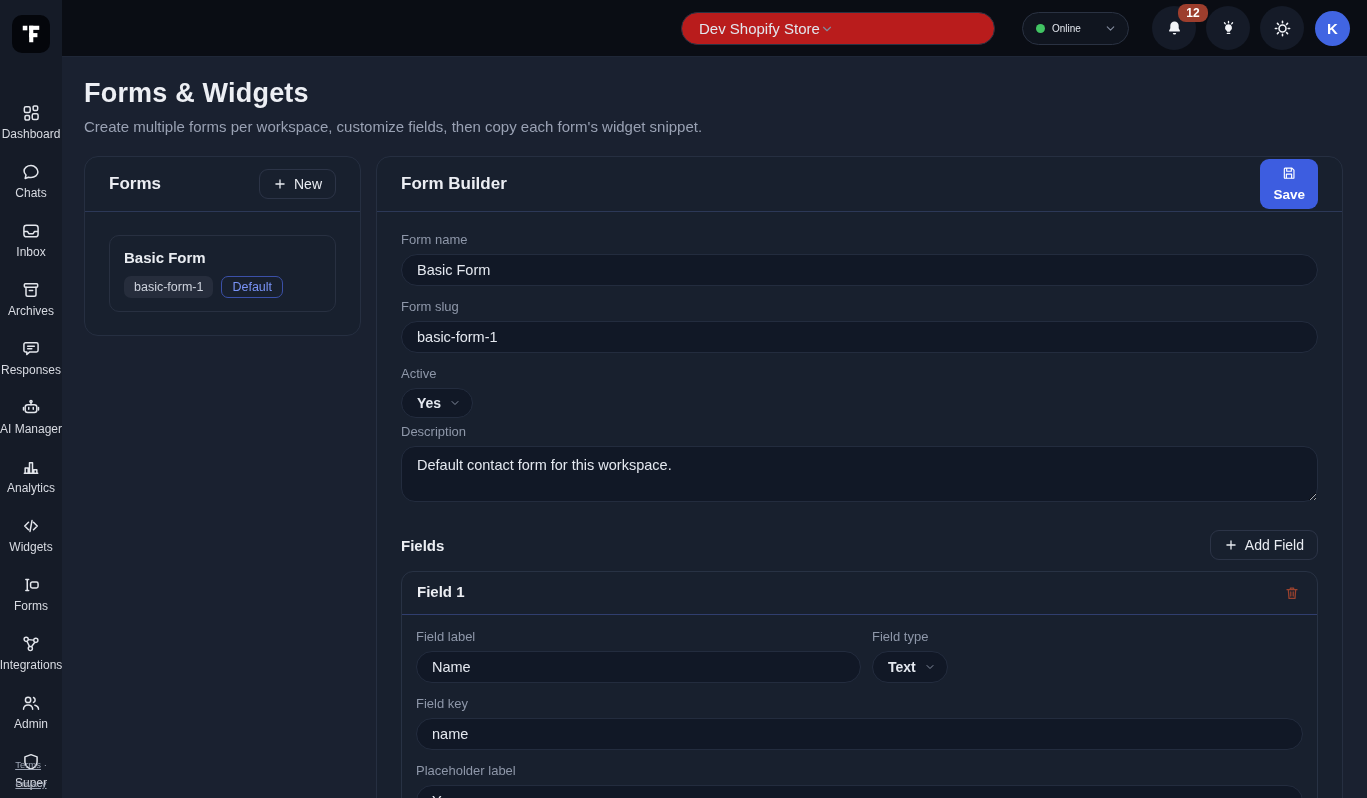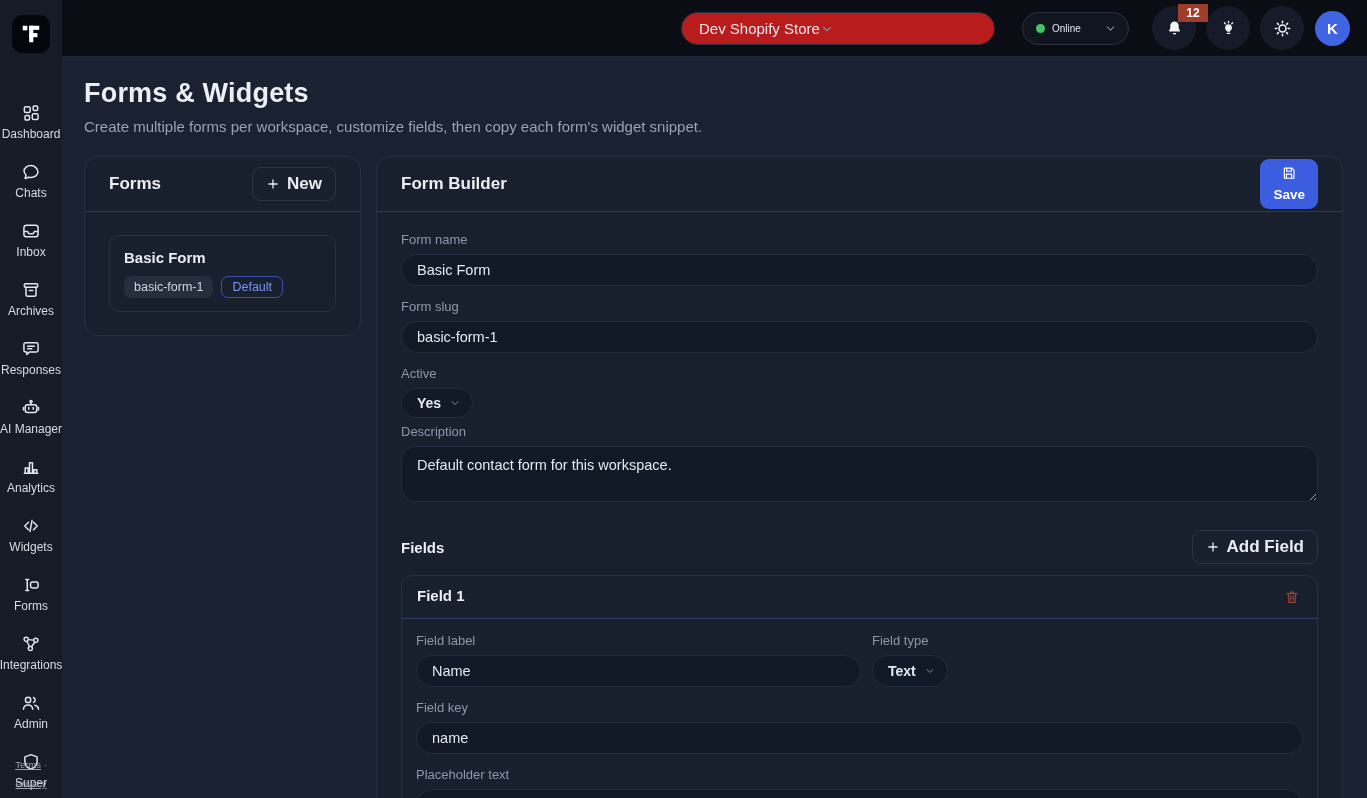--- a/index.html
+++ b/index.html
@@ -36,21 +36,21 @@
     position:absolute; top:6px; width:44px; height:44px; border-radius:50%;
     background:#151b28; display:flex; align-items:center; justify-content:center;
     cursor:pointer; color:#f2f4f8;
   }
   .circle-btn.bell  { left:1090px; }
   .circle-btn.bulb  { left:1144px; }
   .circle-btn.gear  { left:1198px; }
   .notif-badge {
     position:absolute; left:1116px; top:4px; min-width:30px; height:18px;
     background:#9d3e2d; color:#fff; font-size:12px; font-weight:bold;
-    border-radius:0; display:flex; align-items:center; justify-content:center;
+    border-radius:8px; display:flex; align-items:center; justify-content:center;
     padding:0 8px; z-index:3;
   }
   .avatar {
     position:absolute; left:1253px; top:11px; width:35px; height:35px; border-radius:50%;
     background:#4165e2; color:#fff; font-size:15px; font-weight:bold;
     display:flex; align-items:center; justify-content:center; cursor:pointer;
   }
 
   
   .sidebar {
@@ -88,21 +88,21 @@
   .panel { background:#18202e; border:1px solid #262f41; border-radius:14px; }
   .panel-header {
     height:55px; display:flex; align-items:center; justify-content:space-between;
     padding:0 24px; border-bottom:1px solid #2c3857;
   }
   .panel-title { font-size:17px; font-weight:bold; color:#eceef3; }
 
   .ghost-btn {
     display:inline-flex; align-items:center; gap:7px;
     border:1px solid #2c3447; border-radius:9px; background:transparent;
-    color:#e8ebf1; font-size:17px; font-weight:bold; font-family:inherit;
+    color:#e8ebf1; font-size:14px; font-weight:normal; font-family:inherit;
     padding:6px 13px; cursor:pointer;
   }
   .primary-btn {
     display:inline-flex; align-items:center; gap:7px;
     border:none; border-radius:9px; background:#3d5de0;
     color:#fff; font-size:13.5px; font-weight:bold; font-family:inherit;
     padding:7px 13px; cursor:pointer;flex-direction:column;
   }
 
   
@@ -420,21 +420,21 @@
                 </div>
               </div>
             </div>
 
             <div class="f-group">
               <label class="f-label">Field key</label>
               <input class="f-input" type="text" value="name" style="">
             </div>
 
             <div class="f-group" style="margin-bottom:0;">
-              <label class="f-label">Placeholder text</label>
+              <label class="f-label">Placeholder label</label>
               <input class="f-input" type="text" value="Your name" style="">
             </div>
           </div>
         </div>
       </div>
     </div>
   </div>
 </div>
 
 </body></html>

